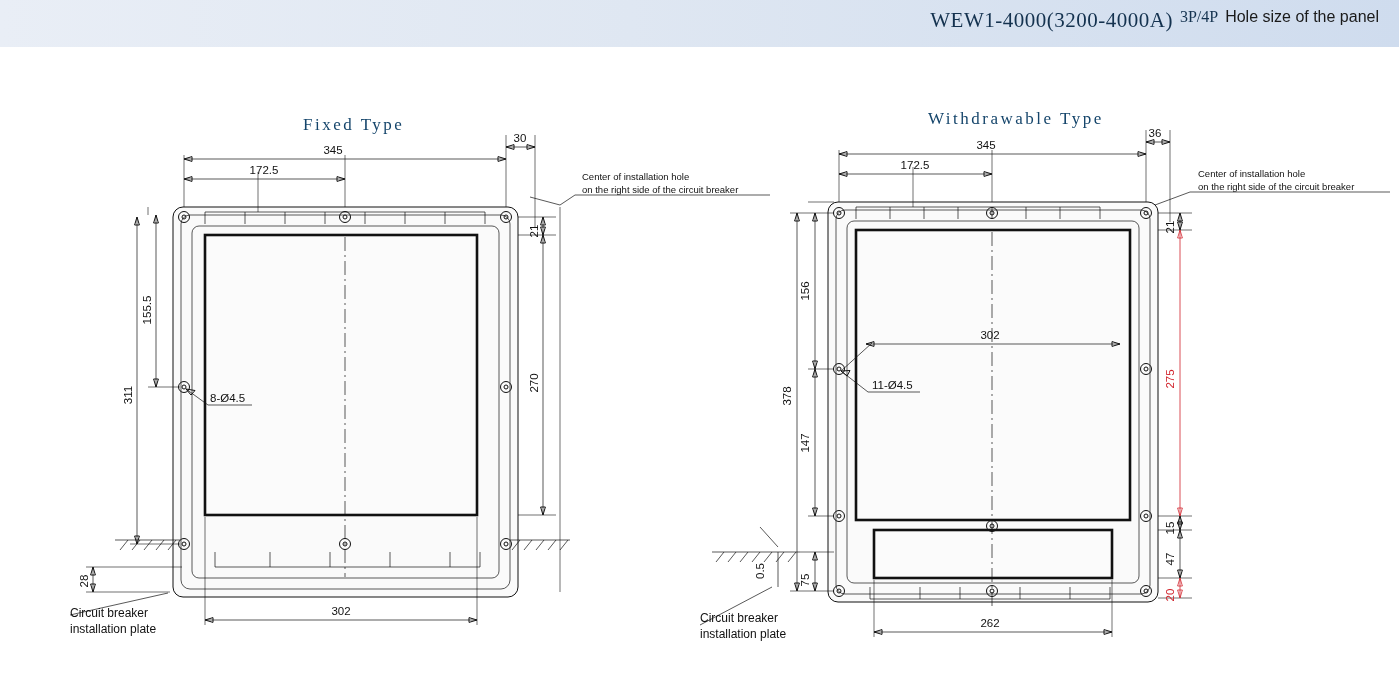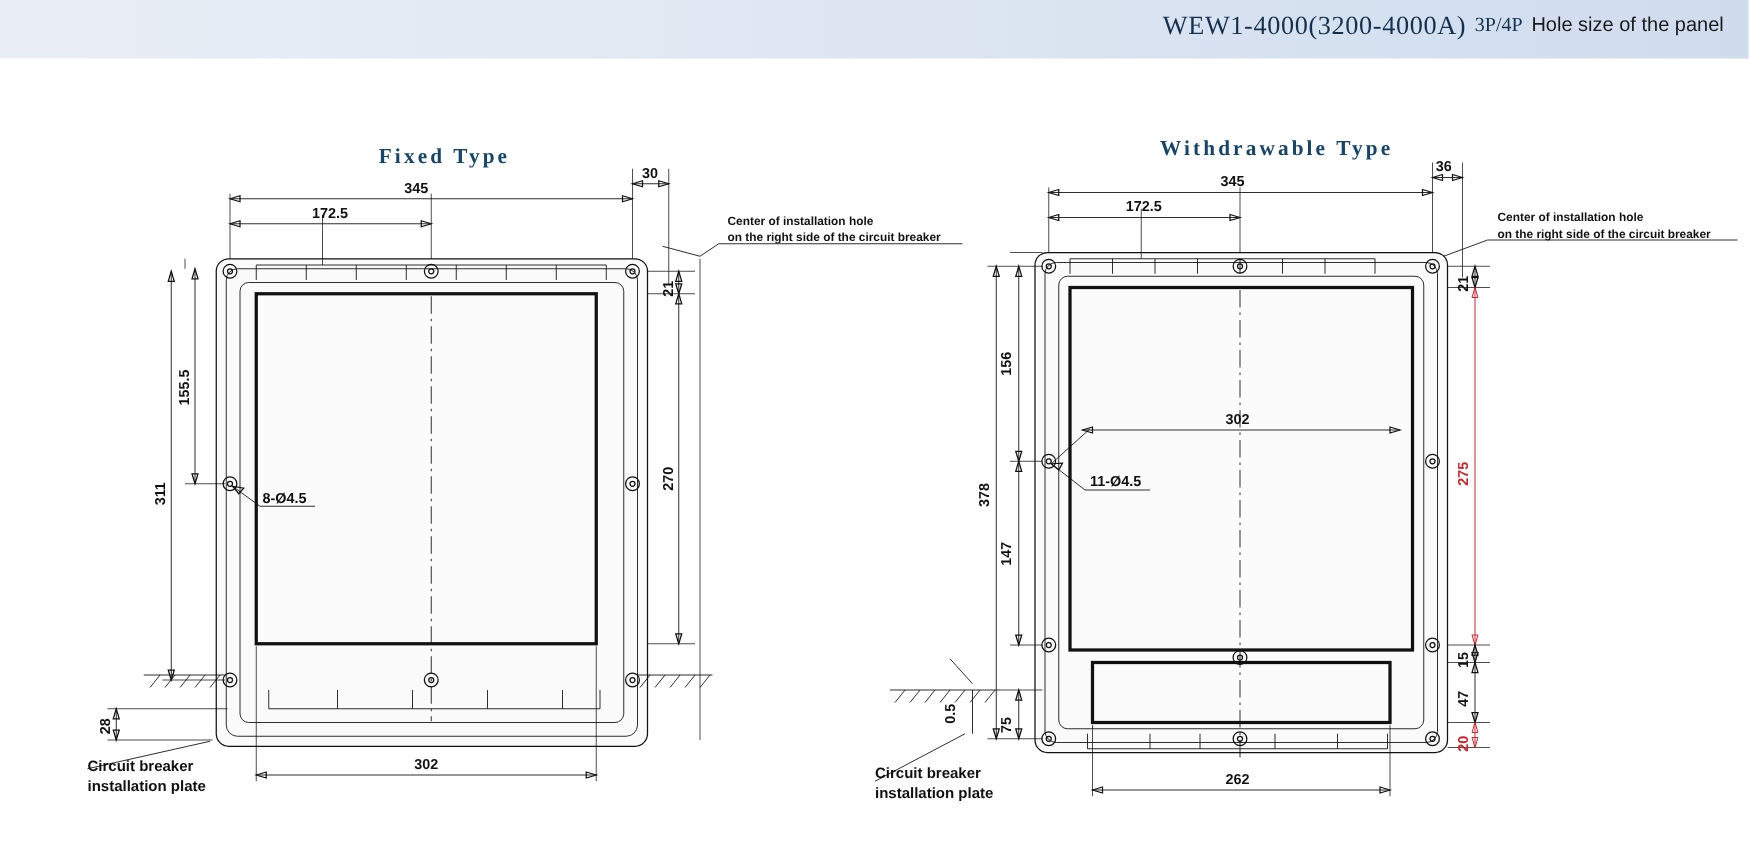--- a/index.html
+++ b/index.html
@@ -4,34 +4,34 @@
 <style>
   html,body{margin:0;padding:0;background:#ffffff;}
   body{width:1399px;height:694px;position:relative;overflow:hidden;font-family:"Liberation Sans",sans-serif;}
 
   
   #header{
     position:absolute;left:0;top:0;width:1399px;height:47px;
     background:linear-gradient(to right,#e9eef6 0%,#dfe7f2 45%,#cfdcee 100%);
   }
   #header-inner{
-    position:absolute;right:20px;top:8px;display:flex;align-items:center;gap:7px;white-space:nowrap;
+    position:absolute;right:20px;top:8px;display:flex;align-items:flex-start;gap:7px;white-space:nowrap;
   }
   #model-code{
     font-family:"Liberation Serif",serif;font-size:21px;color:#14324f;letter-spacing:.5px;
   }
   #pole-code{
     font-family:Liberation Serif, serif;font-size:16px;color:#14324f;
   }
   #header-title{
     font-size:16px;color:#1a1a1a;
   }
 
   
-  #canvas{position:absolute;left:0;top:47px;width:1399px;height:647px;background:#fff;font-weight:bold;}
+  #canvas{position:absolute;left:0;top:47px;width:1399px;height:647px;background:#fff;}
   svg{display:block;}
 
   .ttl{font-family:"Liberation Serif",serif;font-size:17px;fill:#15456b;letter-spacing:2.5px;}
   .dim{font-family:"Liberation Sans",sans-serif;font-size:11.5px;fill:#111;}
   .dim-red{font-family:"Liberation Sans",sans-serif;font-size:11.5px;fill:#d1222b;}
   .note{font-family:"Liberation Sans",sans-serif;font-size:9.5px;fill:#111;}
   .cap{font-family:"Liberation Sans",sans-serif;font-size:12px;fill:#111;}
 
   .ln{stroke:#111;stroke-width:1;fill:none;}
   .thin{stroke:#111;stroke-width:.7;fill:none;}

